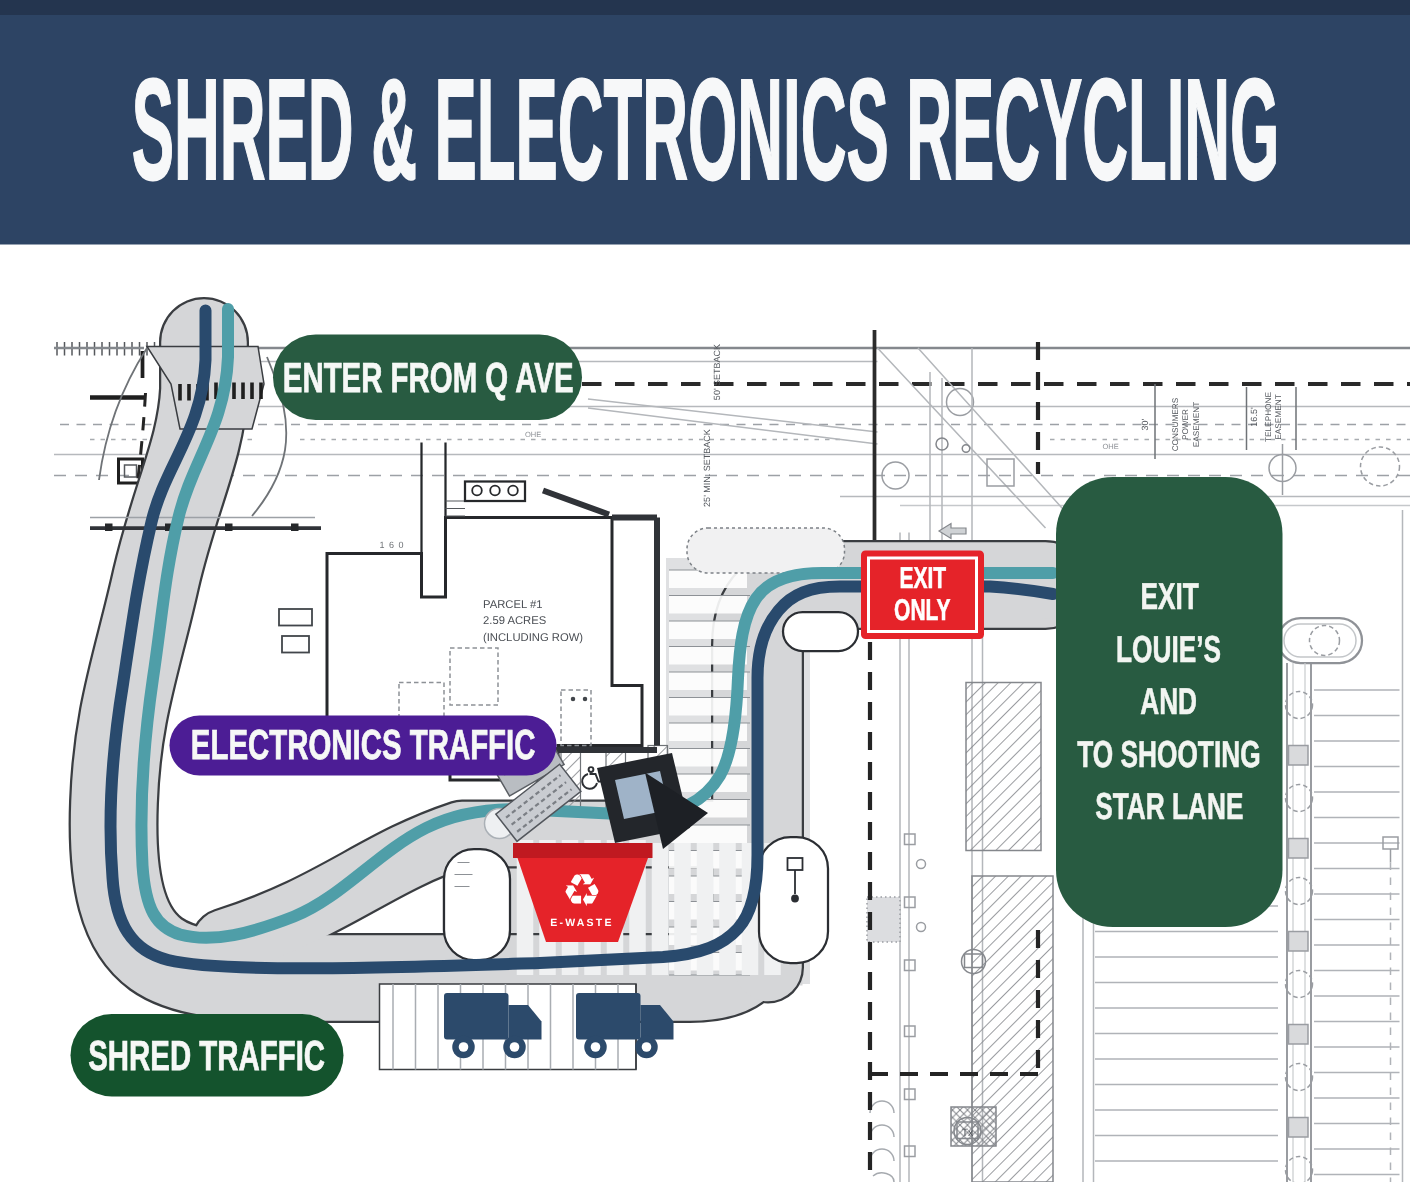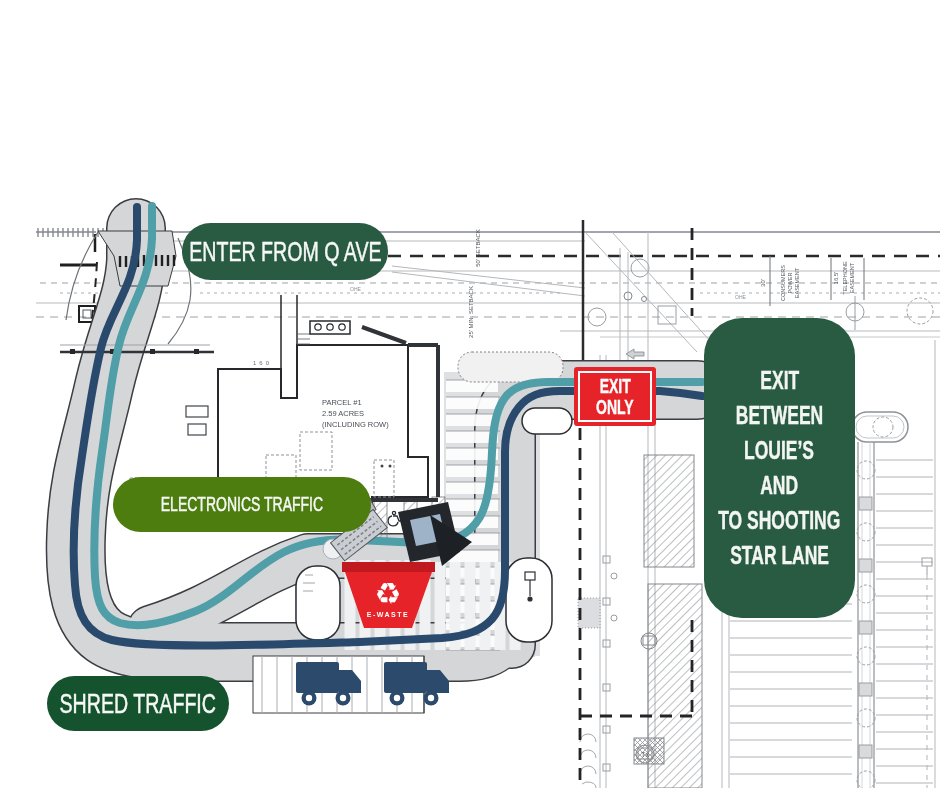--- a/index.html
+++ b/index.html
@@ -12,23 +12,23 @@
           transform:scaleX(0.44);transform-origin:center;-webkit-text-stroke:1.3px #f7f8f9;letter-spacing:0px;}
 
   
   #plan{position:absolute;left:0;top:0;width:940px;height:788px;}
 
   
   .cond{display:inline-block;transform:scaleX(0.70);transform-origin:center;white-space:nowrap;}
 
   
   .pill{position:absolute;display:flex;align-items:center;justify-content:center;color:#f6f8f6;
-        font-weight:400;-webkit-text-stroke:0.5px #f6f8f6;}
+        font-weight:700;-webkit-text-stroke:0.5px #f6f8f6;}
   #enter-pill{left:182px;top:223px;width:206px;height:57px;background:#285b41;border-radius:29px;font-size:28px;}
-  #elec-pill{left:113px;top:477px;width:258px;height:55px;background:#4d7c0f;border-radius:28px;font-size:20px;}
+  #elec-pill{left:113px;top:477px;width:258px;height:40px;background:#4c1d95;border-radius:28px;font-size:28px;}
   #shred-pill{left:47px;top:676px;width:182px;height:55px;background:#14532d;border-radius:28px;font-size:28px;}
 
   
   #exit-sign{position:absolute;left:574px;top:367px;width:82px;height:59px;background:#e52329;
              box-sizing:border-box;padding:4px;border-radius:3px;}
   #exit-sign .inner{border:2px solid #ffffff;width:100%;height:100%;box-sizing:border-box;
              display:flex;flex-direction:column;align-items:center;justify-content:center;
              color:#ffffff;font-weight:700;font-size:20px;line-height:21px;-webkit-text-stroke:0.4px #fff;}
 
   
@@ -317,20 +317,23 @@
     <g fill="#2c4a6b">
       <rect x="384" y="662" width="43" height="31" rx="2"></rect>
       <path d="M427,670 h13 l9,11 v12 h-22 z"></path>
       <circle cx="397" cy="698" r="7.5"></circle>
         <circle cx="431" cy="698" r="7.5"></circle>
       <circle cx="397" cy="698" r="3.2" fill="#ffffff"></circle>
         <circle cx="431" cy="698" r="3.2" fill="#ffffff"></circle>
     </g>
   </svg>
 
+  <div id="header">
+    <div class="hero">SHRED &amp; ELECTRONICS RECYCLING</div>
+  </div>
 
   <div id="enter-pill" class="pill">
     <span class="cond">ENTER FROM Q AVE</span>
   </div>
 
   <div id="elec-pill" class="pill">
     <span class="cond">ELECTRONICS TRAFFIC</span>
   </div>
 
   <div id="shred-pill" class="pill">
@@ -342,23 +345,20 @@
       <span class="cond">EXIT</span>
       <span class="cond">ONLY</span>
     </div>
   </div>
 
   <div id="exit-box">
     <div class="bl">
         <span class="cond">EXIT</span>
       </div>
     <div class="bl">
-        <span class="cond">BETWEEN</span>
-      </div>
-    <div class="bl">
         <span class="cond">LOUIE’S</span>
       </div>
     <div class="bl">
         <span class="cond">AND</span>
       </div>
     <div class="bl">
         <span class="cond">TO SHOOTING</span>
       </div>
     <div class="bl">
         <span class="cond">STAR LANE</span>

